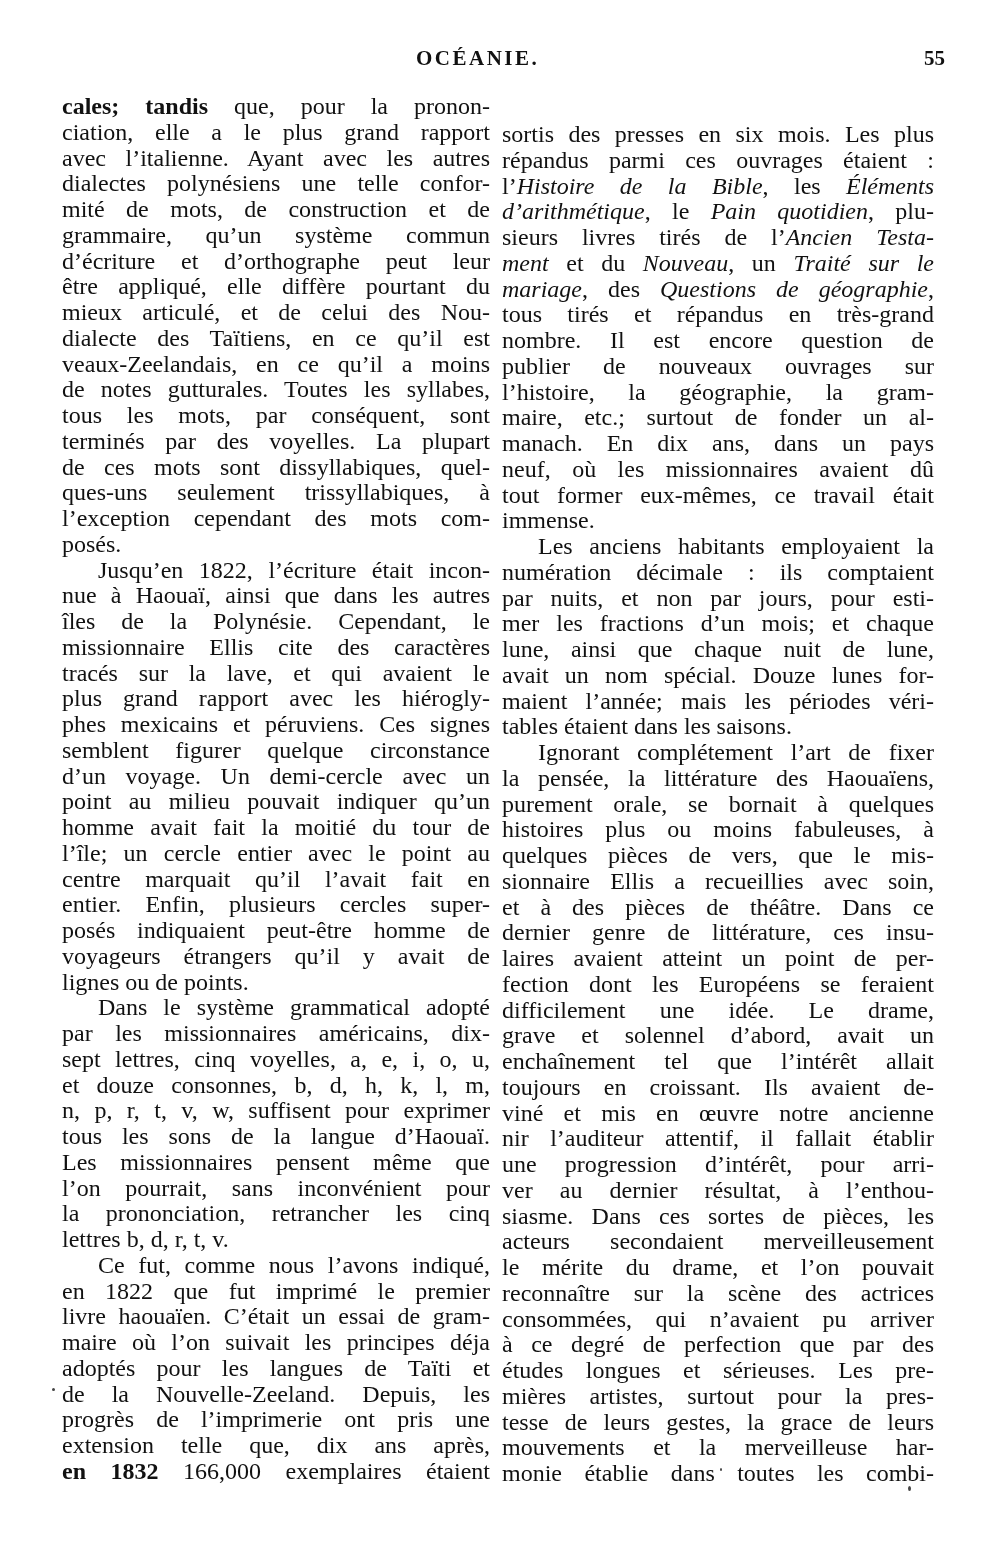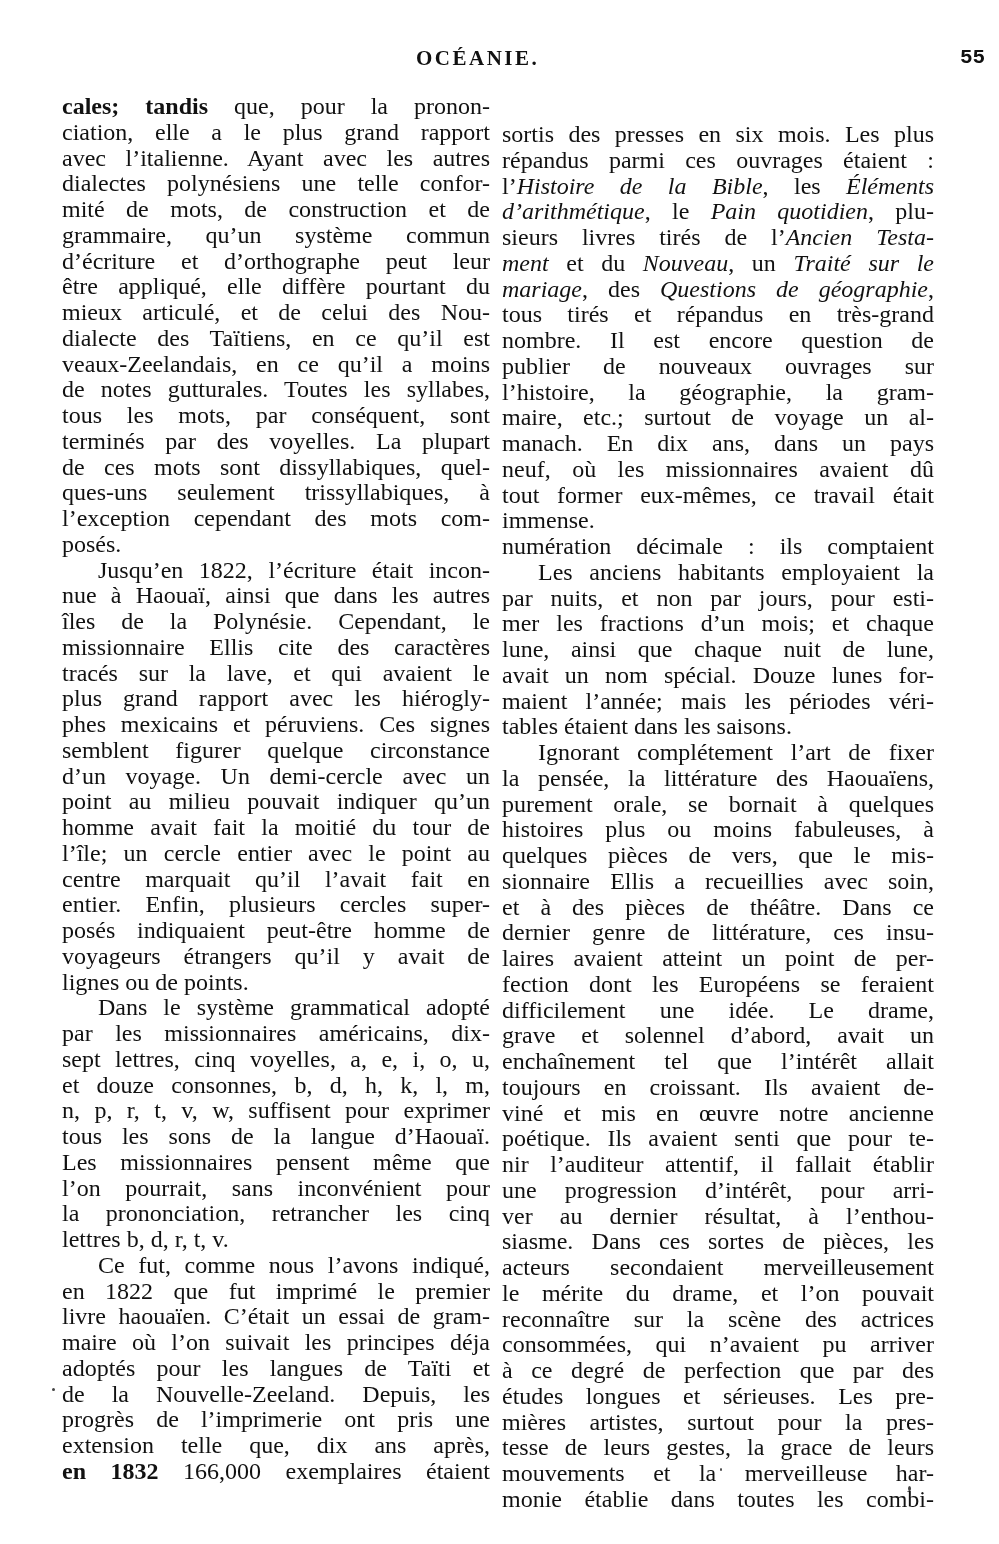--- a/index.html
+++ b/index.html
@@ -1,19 +1,19 @@
 <!DOCTYPE html>
 <html><head>
 <meta charset="utf-8">
 <style>
   html, body { margin: 0; padding: 0; background: #ffffff; }
   body { width: 999px; height: 1544px; position: relative; overflow: hidden; color: #111; font-family: "DejaVu Serif", "Liberation Serif", serif; }
   .header { position: absolute; top: 40px; left: 0; width: 999px; height: 34px; }
   .running-title { position: absolute; left: 408px; top: 6px; font-size: 21px; letter-spacing: 2.5px; font-weight: bold; font-family: "Liberation Serif", serif; margin-left: 8px; }
-  .page-number { position: absolute; left: 960px; top: 6px; font-size: 21px; font-weight: bold; font-family: Liberation Mono, monospace; }
+  .page-number { position: absolute; left: 924px; top: 6px; font-size: 21px; font-weight: bold; font-family: Liberation Serif, serif; }
   .column { position: absolute; top: 94px; font-family: "Liberation Serif", serif; font-size: 24px; line-height: 25.75px; }
   .col-left { left: 62px; width: 428px; }
   .col-right { left: 502px; width: 432px; margin-top: 28px; }
   .line { display: block; white-space: nowrap; text-align: justify; text-align-last: justify; height: 25.75px; overflow: visible; }
   .line.last { text-align-last: left; }
   .line.indent { padding-left: 36px; }
   .blemish { position: absolute; width: 3px; height: 3px; background: #444; border-radius: 50%; }
 </style>
 </head>
 <body>
@@ -84,27 +84,27 @@
     <span class="line">répandus parmi ces ouvrages étaient :</span>
     <span class="line">l’<i>Histoire de la Bible</i>, les <i>Éléments</i></span>
     <span class="line"><i>d’arithmétique</i>, le <i>Pain quotidien</i>, plu-</span>
     <span class="line">sieurs livres tirés de l’<i>Ancien Testa-</i></span>
     <span class="line"><i>ment</i> et du <i>Nouveau</i>, un <i>Traité sur le</i></span>
     <span class="line"><i>mariage</i>, des <i>Questions de géographie</i>,</span>
     <span class="line">tous tirés et répandus en très-grand</span>
     <span class="line">nombre. Il est encore question de</span>
     <span class="line">publier de nouveaux ouvrages sur</span>
     <span class="line">l’histoire, la géographie, la gram-</span>
-    <span class="line">maire, etc.; surtout de voyage un al-</span>
+    <span class="line">maire, etc.; surtout de fonder un al-</span>
     <span class="line">manach. En dix ans, dans un pays</span>
     <span class="line">neuf, où les missionnaires avaient dû</span>
     <span class="line">tout former eux-mêmes, ce travail était</span>
     <span class="line last">immense.</span>
+    <span class="line indent">Les anciens habitants employaient la</span>
     <span class="line">numération décimale : ils comptaient</span>
-    <span class="line indent">Les anciens habitants employaient la</span>
     <span class="line">par nuits, et non par jours, pour esti-</span>
     <span class="line">mer les fractions d’un mois; et chaque</span>
     <span class="line">lune, ainsi que chaque nuit de lune,</span>
     <span class="line">avait un nom spécial. Douze lunes for-</span>
     <span class="line">maient l’année; mais les périodes véri-</span>
     <span class="line last">tables étaient dans les saisons.</span>
     <span class="line indent">Ignorant complétement l’art de fixer</span>
     <span class="line">la pensée, la littérature des Haouaïens,</span>
     <span class="line">purement orale, se bornait à quelques</span>
     <span class="line">histoires plus ou moins fabuleuses, à</span>
@@ -112,21 +112,20 @@
     <span class="line">sionnaire Ellis a recueillies avec soin,</span>
     <span class="line">et à des pièces de théâtre. Dans ce</span>
     <span class="line">dernier genre de littérature, ces insu-</span>
     <span class="line">laires avaient atteint un point de per-</span>
     <span class="line">fection dont les Européens se feraient</span>
     <span class="line">difficilement une idée. Le drame,</span>
     <span class="line">grave et solennel d’abord, avait un</span>
     <span class="line">enchaînement tel que l’intérêt allait</span>
     <span class="line">toujours en croissant. Ils avaient de-</span>
     <span class="line">viné et mis en œuvre notre ancienne</span>
-    <span class="line">poétique. Ils avaient senti que pour te-</span>
     <span class="line">nir l’auditeur attentif, il fallait établir</span>
     <span class="line">une progression d’intérêt, pour arri-</span>
     <span class="line">ver au dernier résultat, à l’enthou-</span>
     <span class="line">siasme. Dans ces sortes de pièces, les</span>
     <span class="line">acteurs secondaient merveilleusement</span>
     <span class="line">le mérite du drame, et l’on pouvait</span>
     <span class="line">reconnaître sur la scène des actrices</span>
     <span class="line">consommées, qui n’avaient pu arriver</span>
     <span class="line">à ce degré de perfection que par des</span>
     <span class="line">études longues et sérieuses. Les pre-</span>

